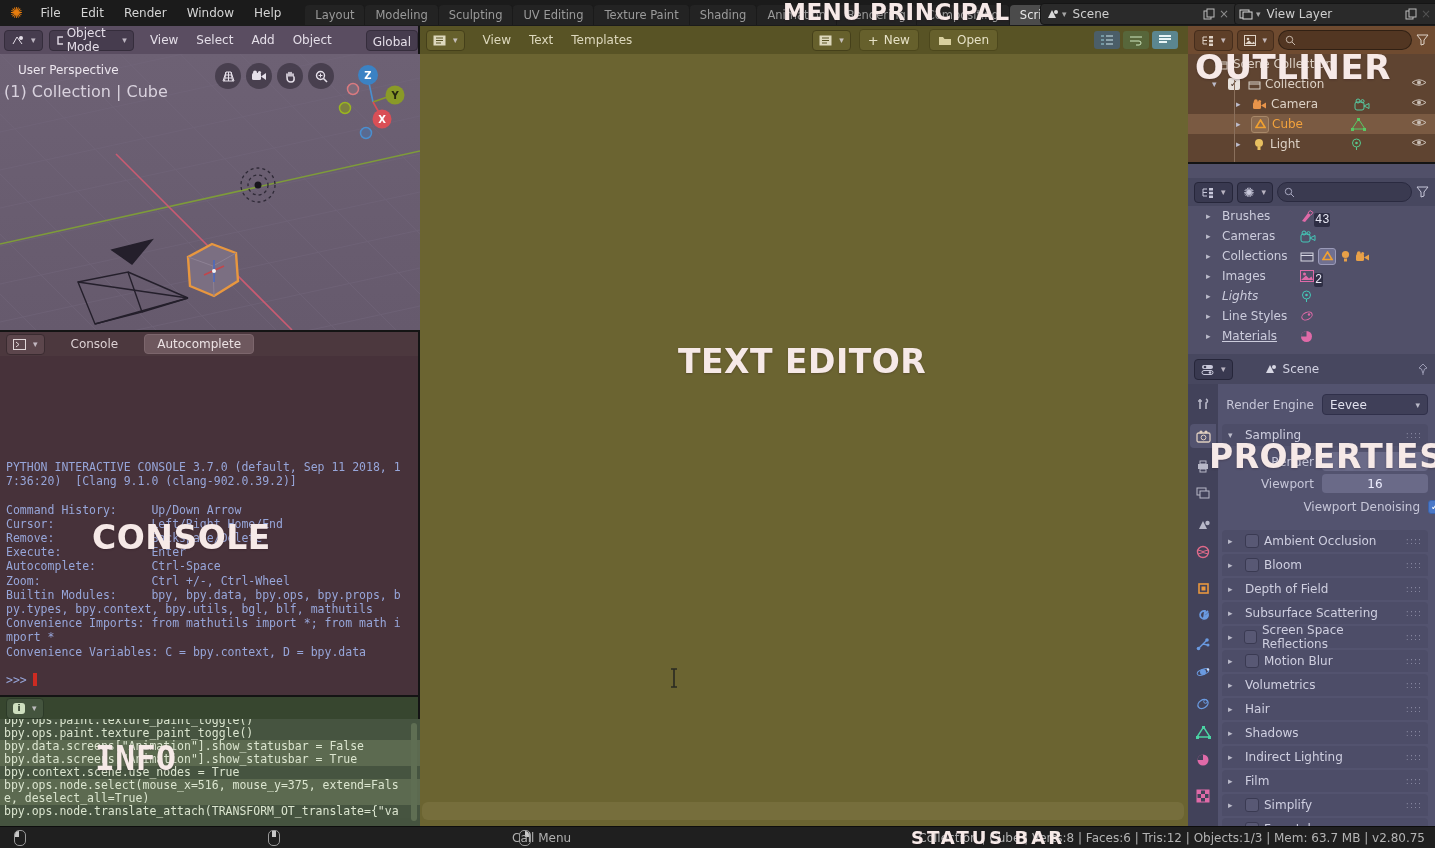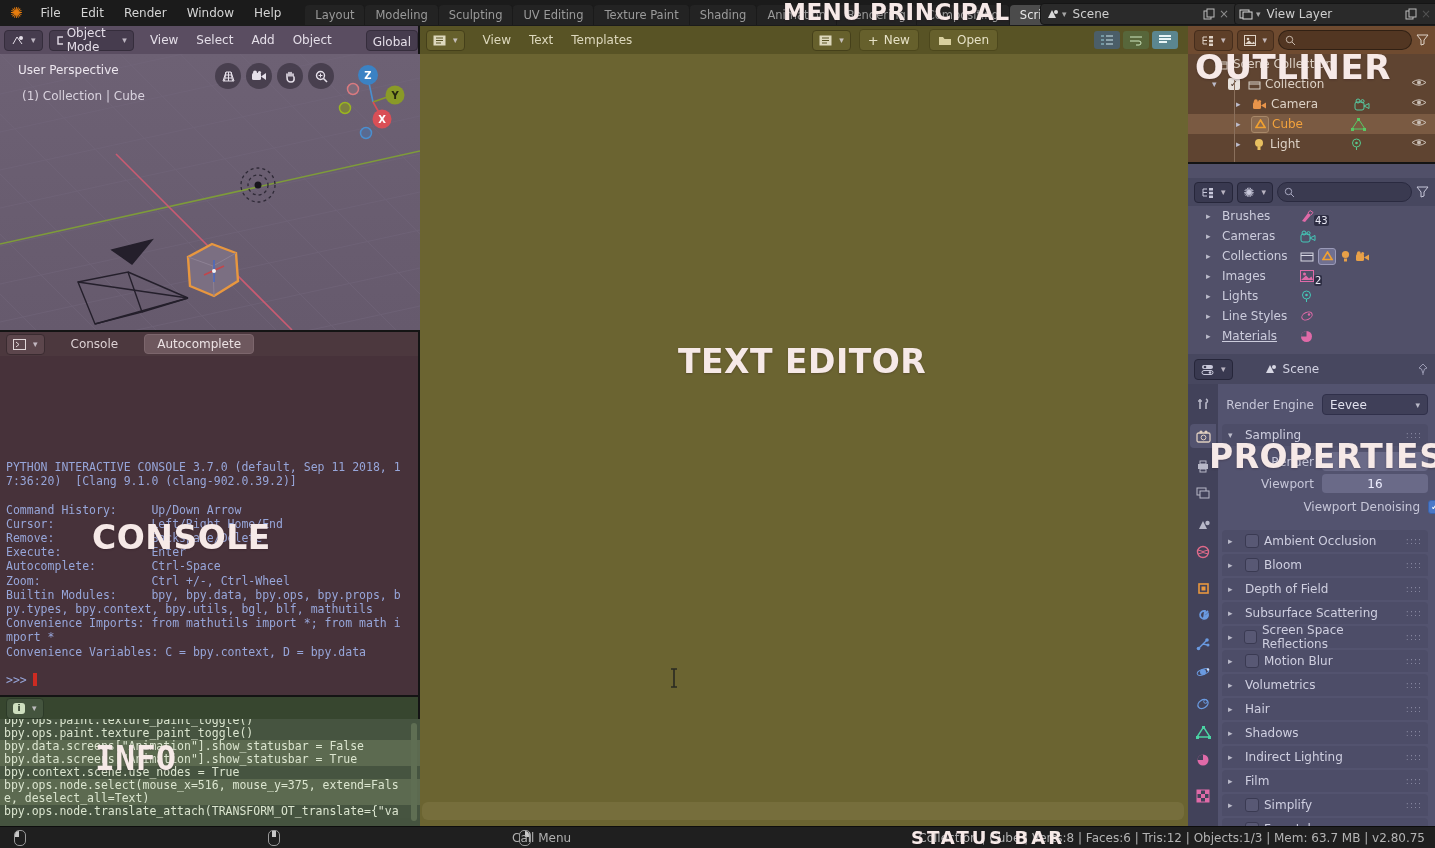--- a/index.html
+++ b/index.html
@@ -59,21 +59,21 @@
   #out-body{left:1188px;top:54px;width:247px;height:124px;background:#5f4431;color:#ddd2c6;}
   .orow{height:20px;display:flex;align-items:center;font-size:12px;}
   .search{background:rgba(30,18,10,.35);border:1px solid rgba(0,0,0,.4);border-radius:10px;height:18px;
           flex:1;display:flex;align-items:center;padding:0 6px;gap:4px;}
   .eye{flex-shrink:0;}
   
   #bd-header{left:1188px;top:178px;width:247px;height:28px;background:#47475f;display:flex;align-items:center;
              gap:4px;padding:0 6px;box-sizing:border-box;}
   #bd-body{left:1188px;top:206px;width:247px;height:148px;background:#515069;color:#ccccdc;}
   .bdrow{height:20px;display:flex;align-items:center;padding-left:18px;font-size:12px;gap:4px;}
-  .badge{font-size:10px;color:#e8e8f4;background:#2e2e44;border-radius:2px;padding:0 1px;margin-left:-4px;margin-top:8px;}
+  .badge{font-size:12px;color:#e8e8f4;background:#2e2e44;border-radius:2px;padding:0 1px;margin-left:-4px;margin-top:8px;font-family:Liberation Mono, monospace;}
   
   #pr-header{left:1188px;top:354px;width:247px;height:30px;background:#47475f;display:flex;align-items:center;
              gap:6px;padding:0 6px;box-sizing:border-box;color:#d2d2e2;}
   #pr-tabs{left:1188px;top:384px;width:30px;height:442px;background:#42425a;}
   .ptab{position:absolute;left:2px;width:26px;height:24px;border-radius:4px 0 0 4px;display:flex;
         align-items:center;justify-content:center;}
   .ptab.active{background:#53536f;}
   #pr-content{left:1218px;top:384px;width:217px;height:442px;background:#53536f;color:#cfcfe0;overflow:hidden;}
   .prow{position:absolute;display:flex;align-items:center;}
   .plabel{text-align:right;color:#c6c6d8;}
@@ -215,21 +215,21 @@
 
       <g>
         <polygon points="212,190 236,199 238,227 214,242 190,232 188,203" fill="#7b6f82" stroke="#e8973f" stroke-width="2.4"></polygon>
         <path d="M188,203 L213,212 L236,199 M213,212 L214,242" stroke="#8d8194" stroke-width="1" fill="none"></path>
         <line x1="204" y1="221" x2="224" y2="212" stroke="#c4454a" stroke-width="1.6"></line>
         <line x1="214" y1="206" x2="214" y2="228" stroke="#4a6ac0" stroke-width="1.6"></line>
         <circle cx="214" cy="217" r="2" fill="#f2f2f2"></circle>
       </g>
     </svg>
     <span class="abs" style="left:18px;top:9px;color:#ece6ee;font-size:12px;">User Perspective</span>
-    <span class="abs" style="left:22px;top:28px;color:#d9d2de;font-size:12px;margin-top:7px;">(1) Collection | Cube</span>
+    <span class="abs" style="left:4px;top:28px;color:#d9d2de;font-size:16px;">(1) Collection | Cube</span>
 
     <div class="vbtn" style="left:215px;top:9px;">
       <svg width="15" height="13">
           <path d="M2,11 L5,2 L10,2 L13,11 Z M4.5,5 h6 M3.5,8 h8 M7.5,2 v9 M5,2 l-1.5,9 M10,2 l1.5,9" stroke="#e6e0ea" fill="none" stroke-width="1"></path>
         </svg>
     </div>
     <div class="vbtn" style="left:246px;top:9px;">
       <svg width="16" height="12">
           <rect x="1" y="3" width="9" height="7" rx="1.5" fill="#e6e0ea"></rect>
           <polygon points="10,6.5 15,3 15,10" fill="#e6e0ea"></polygon>
@@ -307,21 +307,21 @@
     </div>
   </div>
   <div id="info-body" class="abs mono">
     <div style="margin-top:-5px;">
       <div class="irow d">bpy.ops.paint.texture_paint_toggle()</div>
       <div class="irow d">bpy.ops.paint.texture_paint_toggle()</div>
       <div class="irow l">bpy.data.screens["Animation"].show_statusbar = False</div>
       <div class="irow l">bpy.data.screens["Animation"].show_statusbar = True</div>
       <div class="irow d">bpy.context.scene.use_nodes = True</div>
       <div class="irow l">bpy.ops.node.select(mouse_x=516, mouse_y=375, extend=Fals</div>
-      <div class="irow l">e, deselect_all=Text)</div>
+      <div class="irow l">e, deselect_all=True)</div>
       <div class="irow d">bpy.ops.node.translate_attach(TRANSFORM_OT_translate={"va</div>
     </div>
     <div class="abs" style="right:3px;top:4px;width:6px;height:98px;background:#5f6e53;border-radius:3px;"></div>
     <span class="ov" style="left:95px;top:23px;">INFO</span>
   </div>
 
   <div id="txt-header" class="abs">
     <div class="drop" style="background:#66602c;border-color:#45401a;">
       <svg width="13" height="11">
           <rect x="0.5" y="0.5" width="12" height="10" fill="#ddd8bd"></rect>
@@ -567,21 +567,21 @@
       <span style="width:74px;">Images</span>
       <svg width="14" height="12">
           <rect x="0.5" y="0.5" width="13" height="11" fill="none" stroke="#e06aa8"></rect>
           <circle cx="4.5" cy="4" r="1.5" fill="#e06aa8"></circle>
           <path d="M1,10 L6,5.5 L9,8.5 L11.5,6.5 L13,10 Z" fill="#e06aa8"></path>
         </svg>
       <span class="badge">2</span>
     </div>
     <div class="bdrow">
       <span class="caret">▸</span>
-      <span style="width:74px;">Lights</span>
+      <span style="width:74px;font-style:italic;">Lights</span>
       <svg width="13" height="13">
           <circle cx="6.5" cy="5" r="4" fill="none" stroke="#44c8b8"></circle>
           <circle cx="6.5" cy="5" r="1.3" fill="#44c8b8"></circle>
           <line x1="6.5" y1="9" x2="6.5" y2="12" stroke="#44c8b8"></line>
         </svg>
     </div>
     <div class="bdrow">
       <span class="caret">▸</span>
       <span style="width:74px;">Line Styles</span>
       <svg width="14" height="12">

